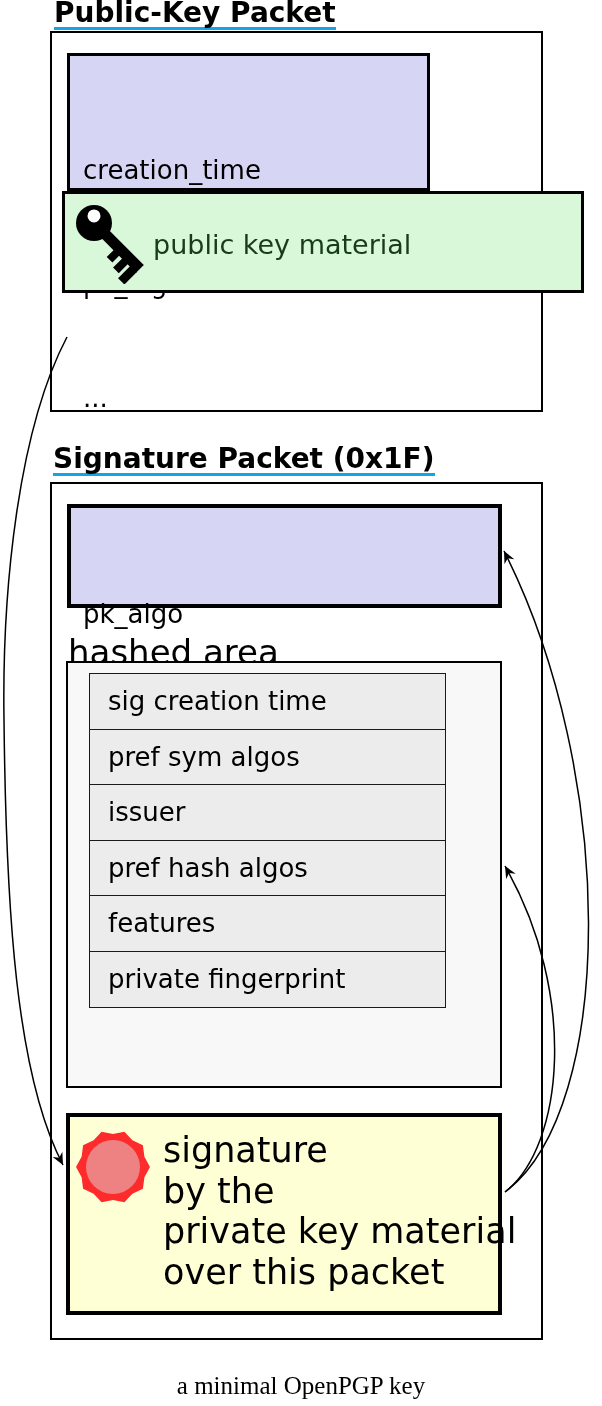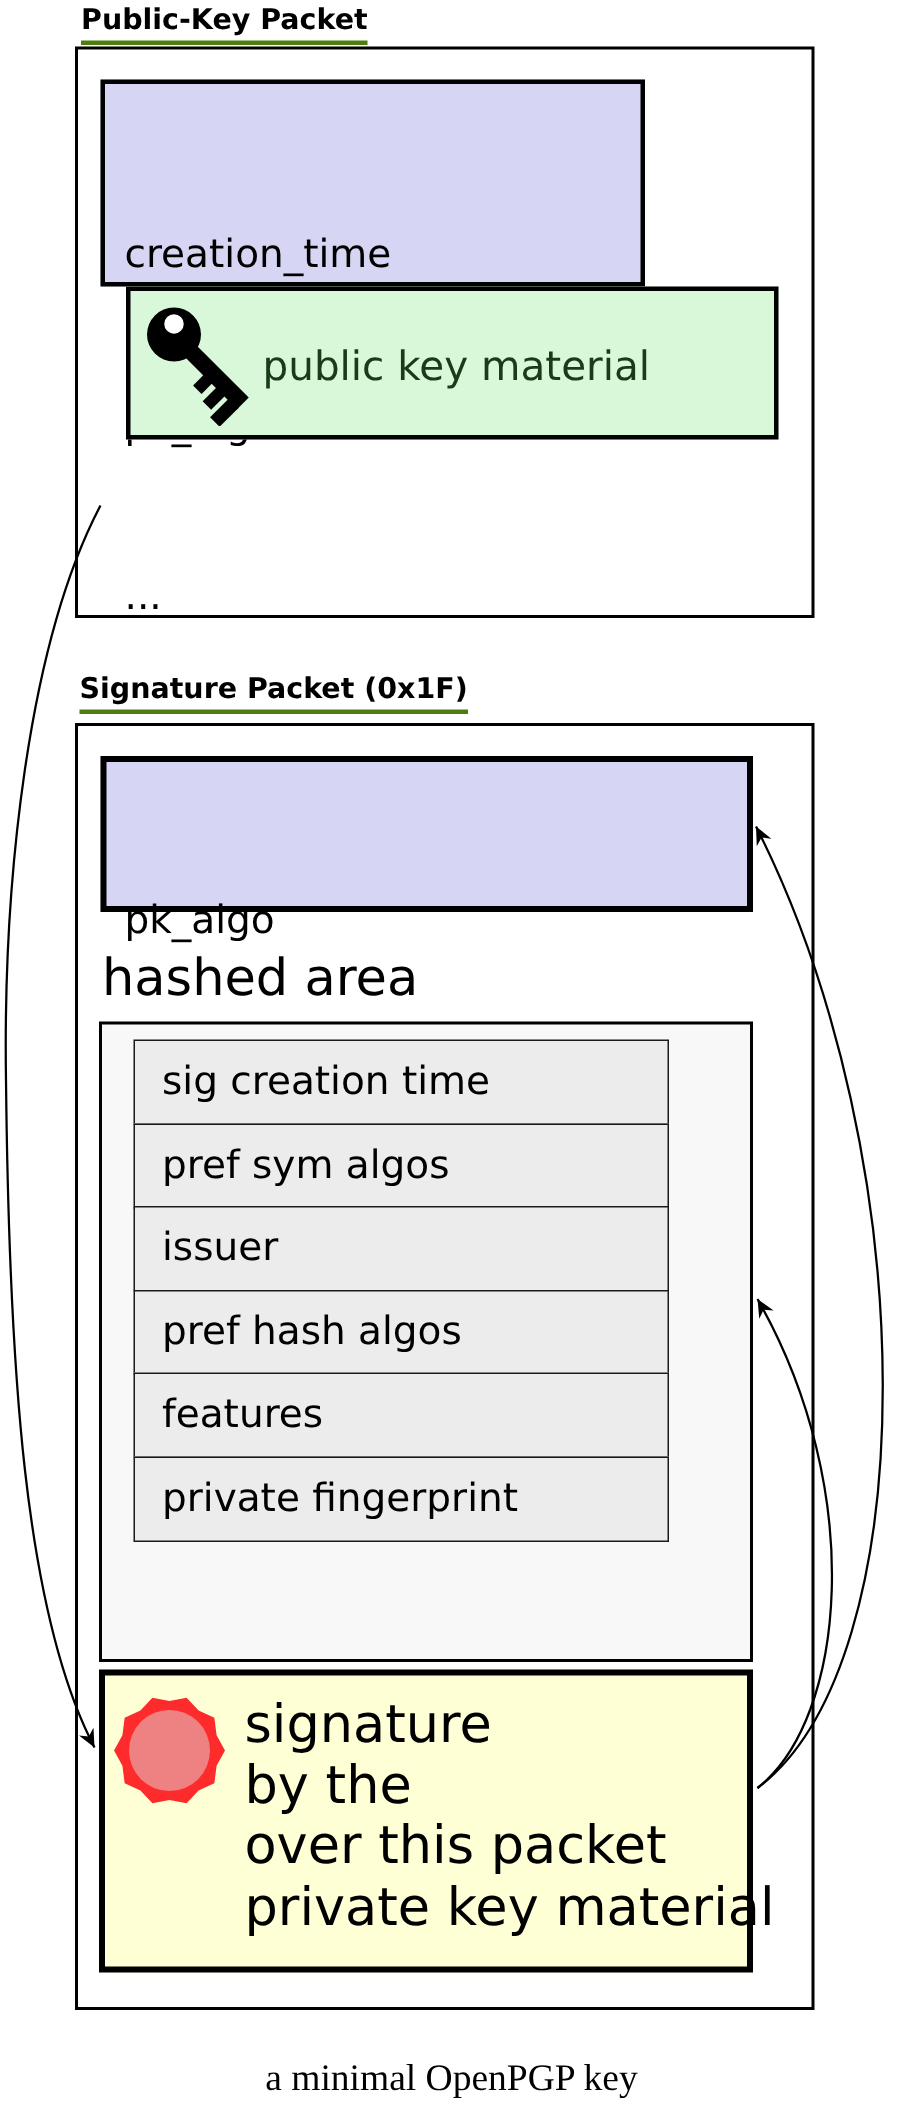--- a/index.html
+++ b/index.html
@@ -3,22 +3,22 @@
 <meta charset="utf-8">
 <style>
   html,body{margin:0;padding:0;background:#ffffff;}
   #canvas{
     position:relative;width:602px;height:1406px;background:#ffffff;
     font-family:"DejaVu Sans","Liberation Sans",sans-serif;
     color:#000;overflow:hidden;
   }
   .abs{position:absolute;}
   .ptitle{
-    font-size:19px;font-weight:bold;line-height:26px;
-    border-bottom:3px solid #4d7c0f;display:inline-block;padding-bottom:1px;
+    font-size:28px;font-weight:bold;line-height:26px;
+    border-bottom:3px solid #0ea5e9;display:inline-block;padding-bottom:1px;
     white-space:nowrap;letter-spacing:0px;
   }
   .outerbox{background:#ffffff;border:2px solid #000;box-sizing:border-box;}
   .fieldbox{box-sizing:border-box;border:3px solid #000;}
   .thickbox{box-sizing:border-box;border:4px solid #000;}
   .lavender{background:#d6d6f4;}
   .greenbox{background:#d9f8d9;}
   .yellowbox{background:#ffffd5;}
   .fieldtext{font-size:26px;line-height:38px;white-space:pre;}
   .greentext{font-size:27px;color:#173c17;white-space:nowrap;}
@@ -45,21 +45,21 @@
   <div class="abs outerbox" style="left:50px;top:31px;width:493px;height:381px;"></div>
 
   <div class="abs fieldbox lavender" style="left:67px;top:53px;width:363px;height:138px;">
     <div class="fieldtext" style="position:absolute;left:13px;top:19px;">
       <div>creation_time</div>
       <div>pk_algo</div>
       <div>...</div>
     </div>
   </div>
 
-  <div class="abs fieldbox greenbox" style="left:84px;top:191px;width:435px;height:102px;">
+  <div class="abs fieldbox greenbox" style="left:62px;top:191px;width:522px;height:102px;">
     <svg class="abs" style="left:2px;top:2px;" width="88" height="88" viewBox="0 0 88 88">
       <g transform="translate(27,27) rotate(45)" fill="#000">
         <circle cx="0" cy="0" r="18"></circle>
         <circle cx="-5" cy="-5" r="6.5" fill="#fff"></circle>
         <rect x="12" y="-5.5" width="53" height="11"></rect>
         <rect x="33" y="4" width="8" height="11"></rect>
         <rect x="45" y="4" width="8" height="14"></rect>
         <rect x="56" y="4" width="9" height="18"></rect>
       </g>
     </svg>
@@ -72,43 +72,43 @@
 
   <div class="abs thickbox lavender" style="left:67px;top:504px;width:435px;height:104px;">
     <div class="fieldtext" style="position:absolute;left:12px;top:11px;">
       <div>pk_algo</div>
       <div>hash_algo</div>
     </div>
   </div>
 
   <div class="abs hashedlabel" style="left:68px;top:637px;">hashed area</div>
 
-  <div class="abs hashedbox" style="left:66px;top:681px;width:436px;height:427px;">
+  <div class="abs hashedbox" style="left:66px;top:661px;width:436px;height:427px;">
     <div class="abs" style="left:21px;top:10px;">
       <div class="row">sig creation time</div>
       <div class="row">pref sym algos</div>
       <div class="row">issuer</div>
       <div class="row">pref hash algos</div>
       <div class="row">features</div>
       <div class="row">private fingerprint</div>
     </div>
   </div>
 
   <div class="abs thickbox yellowbox" style="left:66px;top:1113px;width:436px;height:202px;"></div>
 
   <svg class="abs" style="left:67px;top:1121px;" width="92" height="92" viewBox="0 0 92 92">
     <polygon fill="#fd2b2b" points="83,46 77.4,56.2 75.9,67.8 65.4,72.7 57.4,81.2 46,79 34.6,81.2 26.6,72.7 16.1,67.8 14.6,56.2 9,46 14.6,35.8 16.1,24.2 26.6,19.3 34.6,10.8 46,13 57.4,10.8 65.4,19.3 75.9,24.2 77.4,35.8"></polygon>
     <circle cx="46" cy="46" r="27" fill="#ee8181"></circle>
   </svg>
 
   <div class="abs sigtext" style="left:163px;top:1130px;">
     <div>signature</div>
     <div>by the</div>
+    <div>private key material</div>
     <div>over this packet</div>
-    <div>private key material</div>
   </div>
 
   <svg class="abs overlay" style="left:0;top:0;" width="602" height="1406" viewBox="0 0 602 1406">
     <defs>
       <marker id="arrowhead" markerWidth="13" markerHeight="11" refX="12" refY="5.5" orient="auto" markerUnits="userSpaceOnUse">
         <path d="M0,0 L12,5.5 L0,11 L3.8,5.5 Z" fill="#000"></path>
       </marker>
     </defs>
     <path d="M 67 337 C 18 430, 2 590, 4 720 C 6 910, 16 1075, 63 1165" fill="none" stroke="#000" stroke-width="1.5" marker-end="url(#arrowhead)"></path>
     <path d="M 505 1192 C 617 1108, 616 772, 504 551" fill="none" stroke="#000" stroke-width="1.5" marker-end="url(#arrowhead)"></path>

